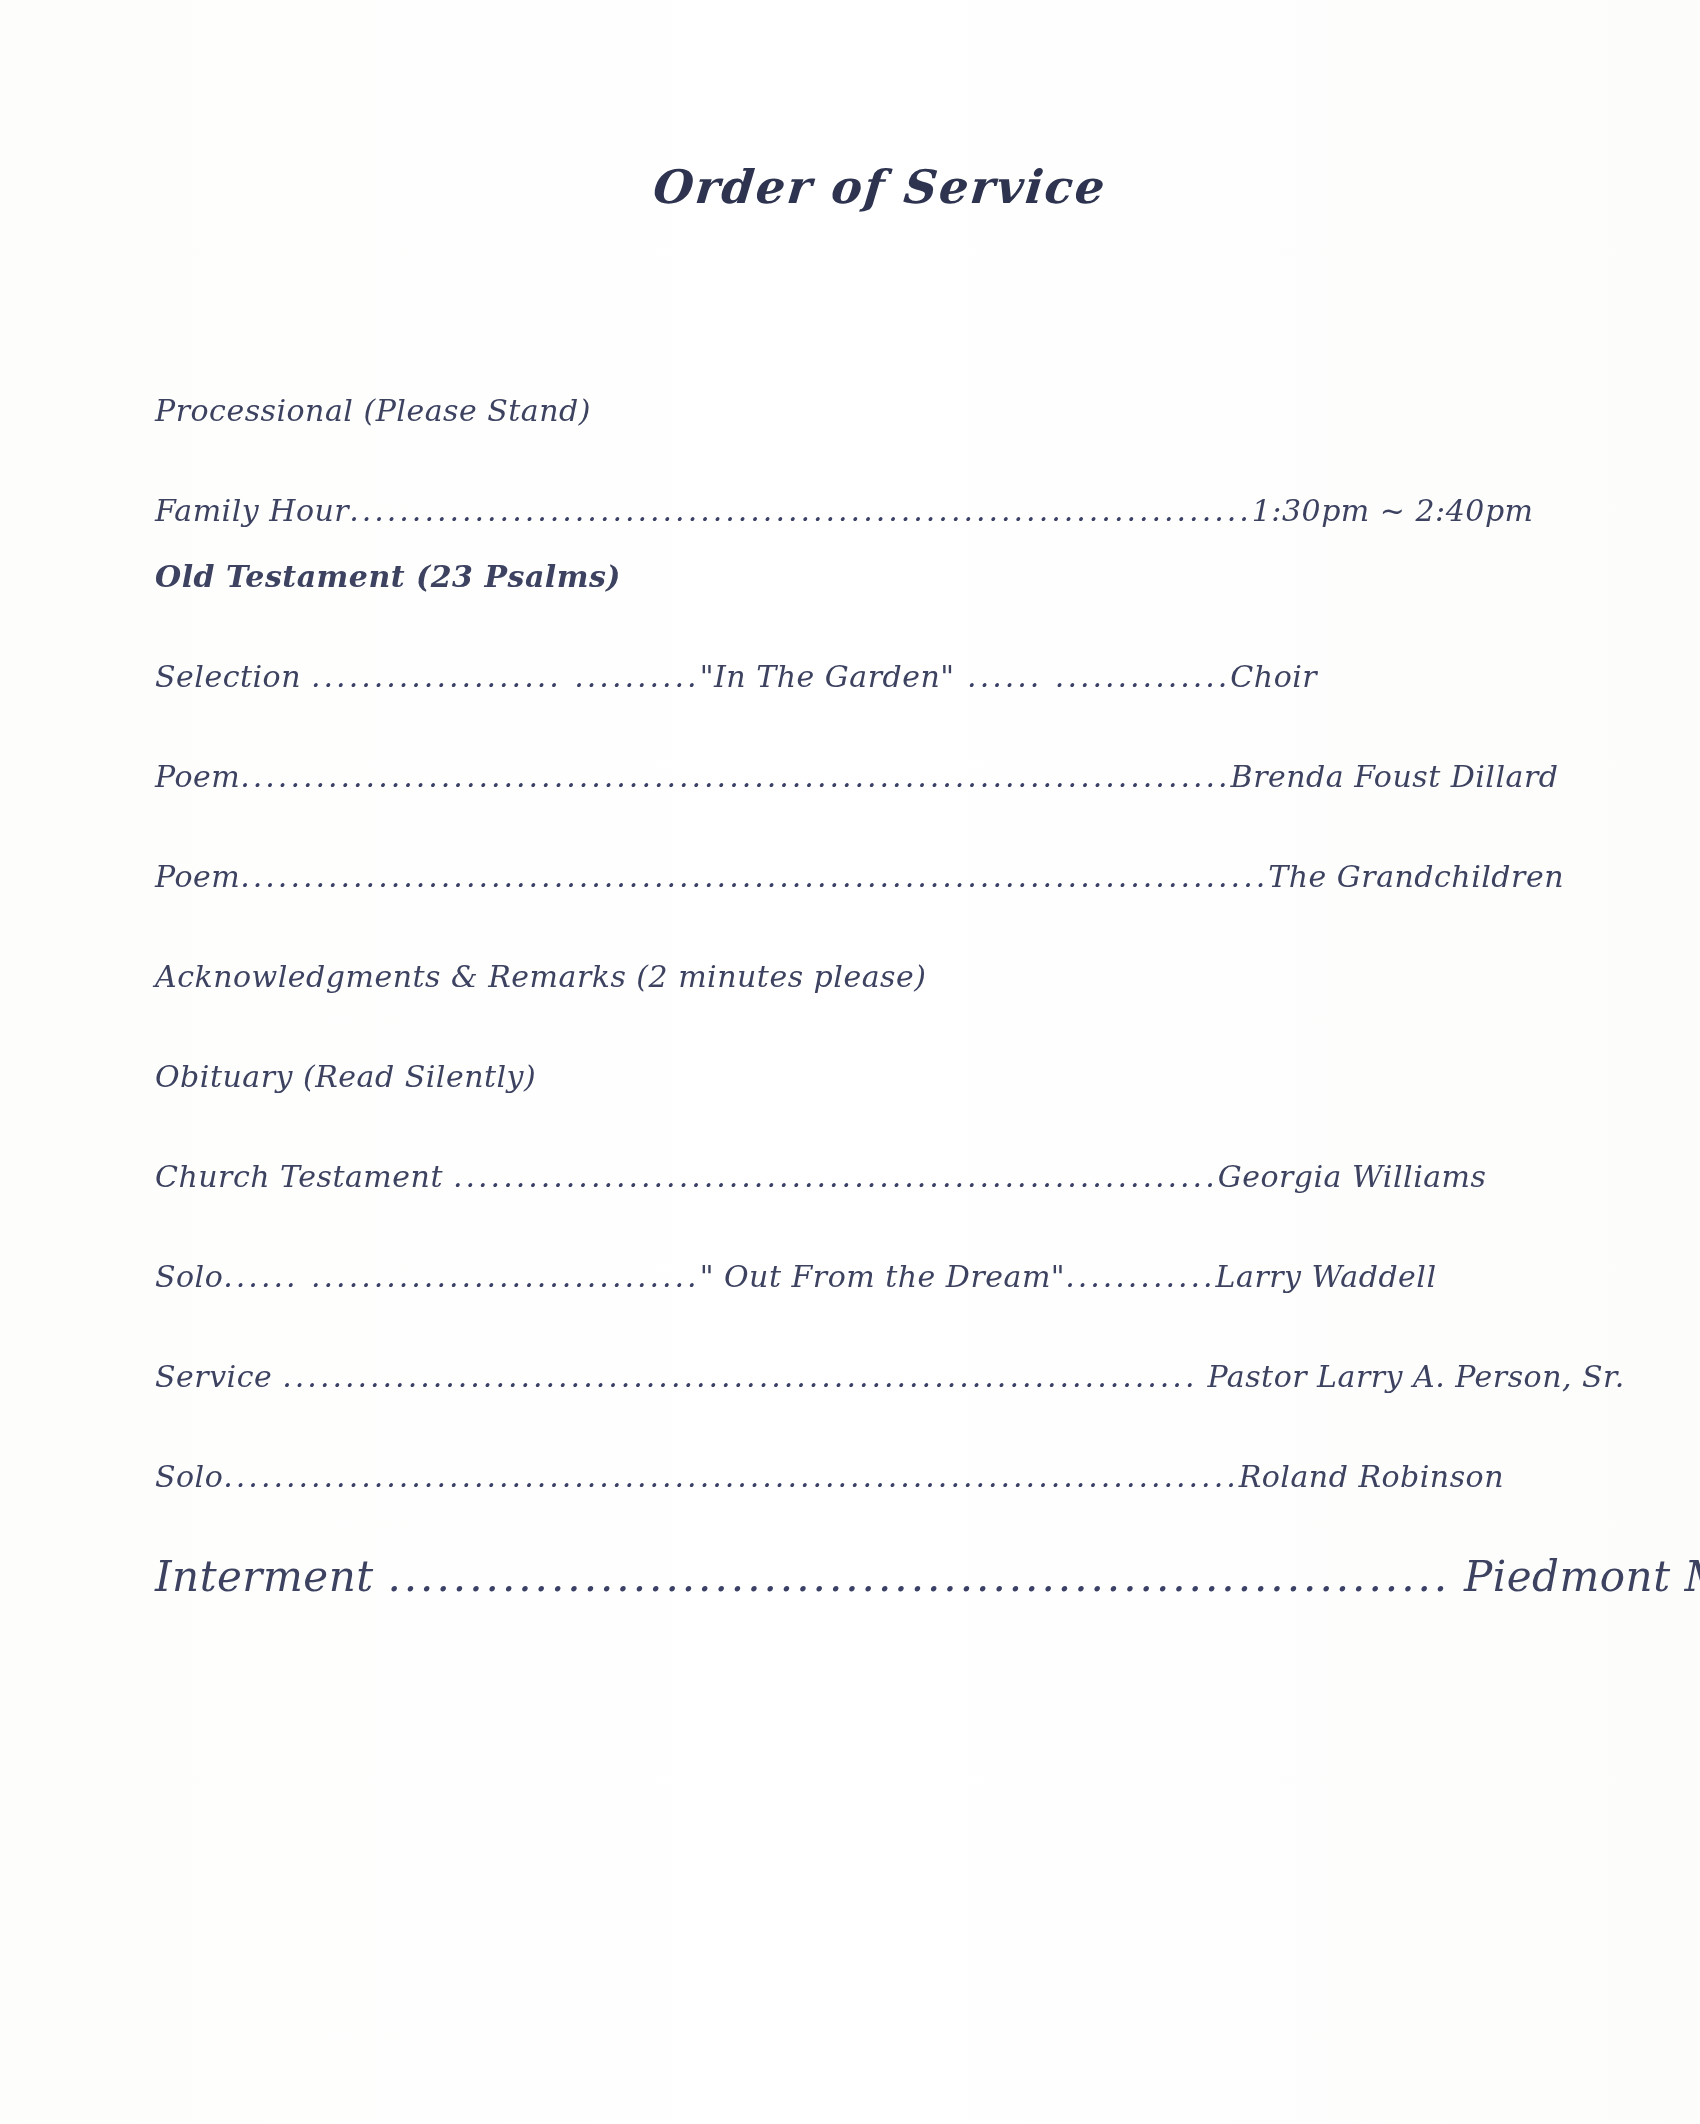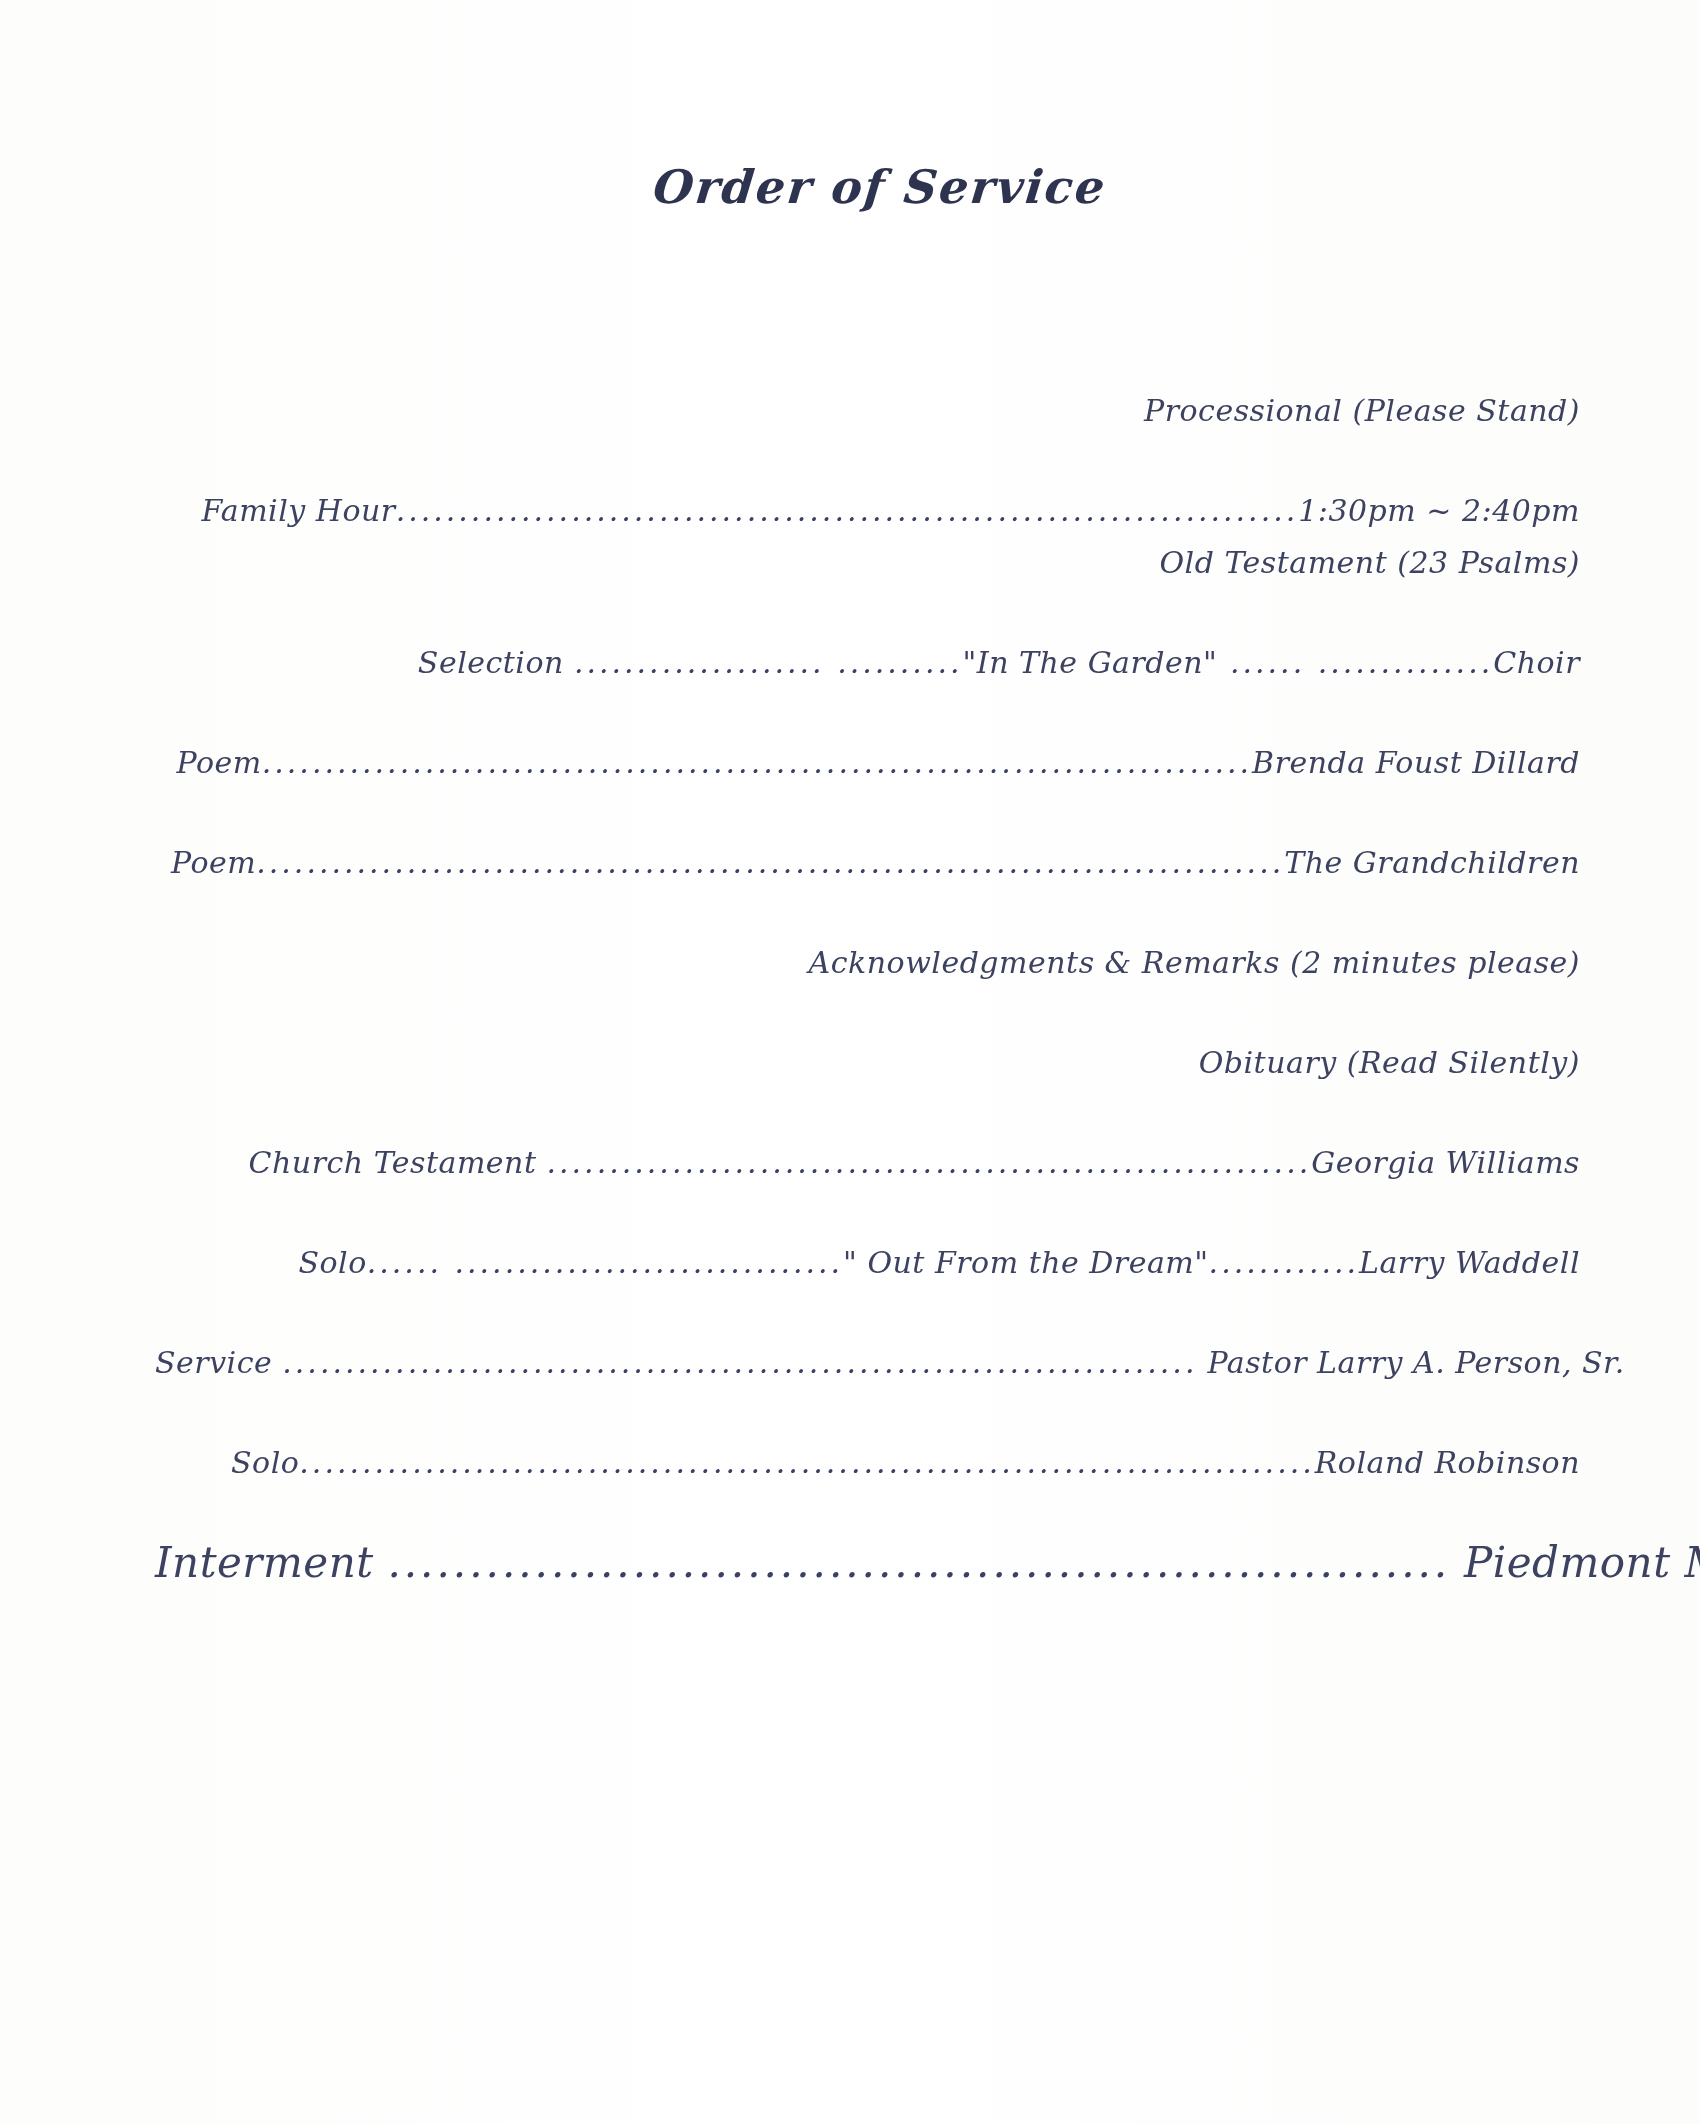--- a/index.html
+++ b/index.html
@@ -32,24 +32,23 @@
     top: 392px;
     left: 155px;
     right: 120px;
   }
   .row {
     font-size: 30px;
     line-height: 38px;
     margin-top: 62px;
     white-space: nowrap;
     letter-spacing: 0.5px;
-    text-align: right;
   }
   .row.first { margin-top: 0; }
-  .row.tight { margin-top: 14px; }
+  .row.tight { margin-top: 28px; font-weight: bold; }
   .row.large { font-size: 42px; }
   .ld { letter-spacing: 3px; color: #3a4066; }
   .ld-tight { font-size: 21px; letter-spacing: 1px; color: #3a4066; }
   .quote { letter-spacing: 0.5px; }
 </style>
 </head>
 <body>
 
 <div class="page">
 

